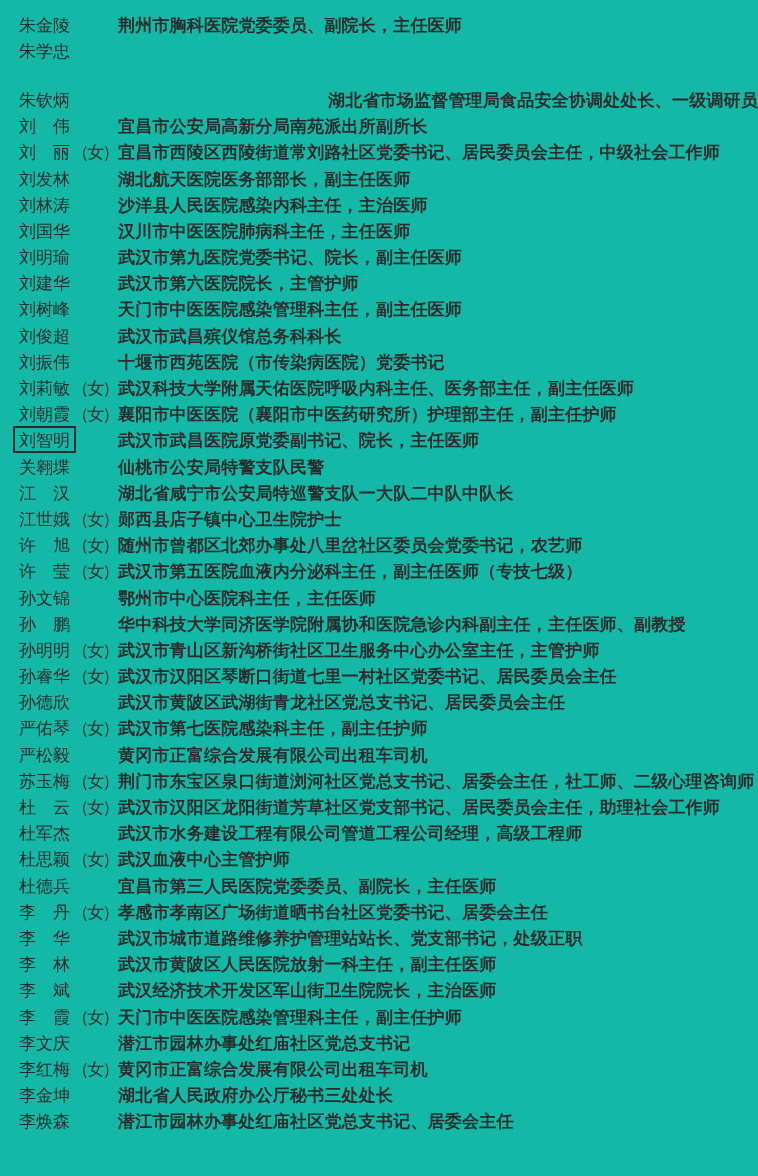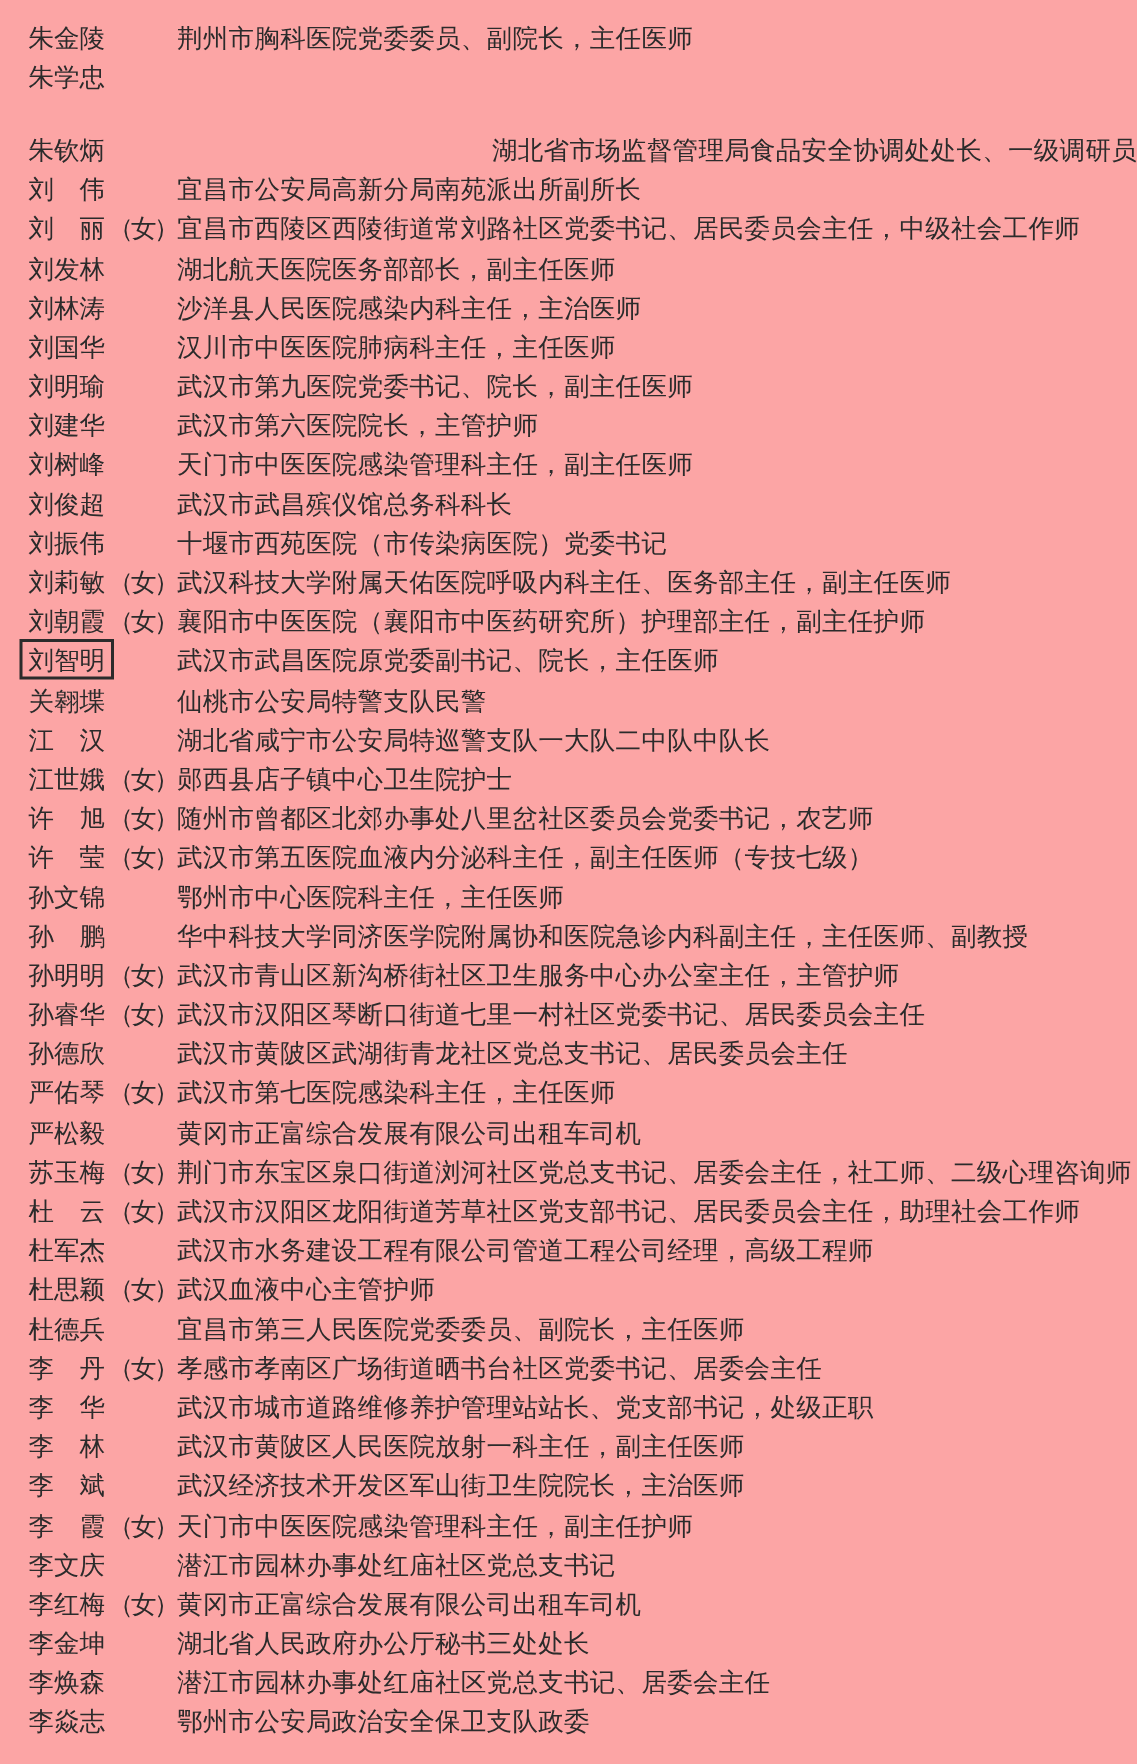--- a/index.html
+++ b/index.html
@@ -4,21 +4,21 @@
 <style>
   html, body {
     margin: 0;
     padding: 0;
     background: #ffffff;
   }
   .page {
     position: relative;
     width: 758px;
     height: 1176px;
-    background: #fca5a5;
+    background: #14b8a6;
     overflow: hidden;
     font-family: "Liberation Serif", "DejaVu Serif", serif;
     color: #2b2b2b;
   }
   .rows {
     padding-top: 12px;
     padding-left: 19px;
   }
   .row {
     display: flex;
@@ -49,20 +49,21 @@
     pointer-events: none;
   }
   .gender {
     display: inline-block;
     width: 46px;
     flex: 0 0 46px;
     letter-spacing: -1.7px;
   }
   .desc {
     letter-spacing: 0.2px;
+    font-weight: bold;
   }
 </style>
 </head>
 <body>
 
 <div class="page">
   <div class="rows" id="rows">
   <div class="row">
     <span class="name">朱金陵</span>
     <span class="gender"></span>
@@ -214,21 +215,21 @@
 
   <div class="row">
     <span class="name">孙德欣</span>
     <span class="gender"></span>
     <span class="desc">武汉市黄陂区武湖街青龙社区党总支书记、居民委员会主任</span>
   </div>
 
   <div class="row">
     <span class="name">严佑琴</span>
     <span class="gender">（女）</span>
-    <span class="desc">武汉市第七医院感染科主任，主任医师</span>
+    <span class="desc">武汉市第七医院感染科主任，副主任护师</span>
   </div>
 
   <div class="row">
     <span class="name">严松毅</span>
     <span class="gender"></span>
     <span class="desc">黄冈市正富综合发展有限公司出租车司机</span>
   </div>
 
   <div class="row">
     <span class="name">苏玉梅</span>
@@ -307,19 +308,14 @@
     <span class="gender"></span>
     <span class="desc">湖北省人民政府办公厅秘书三处处长</span>
   </div>
 
   <div class="row">
     <span class="name">李焕森</span>
     <span class="gender"></span>
     <span class="desc">潜江市园林办事处红庙社区党总支书记、居委会主任</span>
   </div>
 
-  <div class="row">
-    <span class="name">李焱志</span>
-    <span class="gender"></span>
-    <span class="desc">鄂州市公安局政治安全保卫支队政委</span>
-  </div>
 </div>
 </div>
 
 </body></html>

